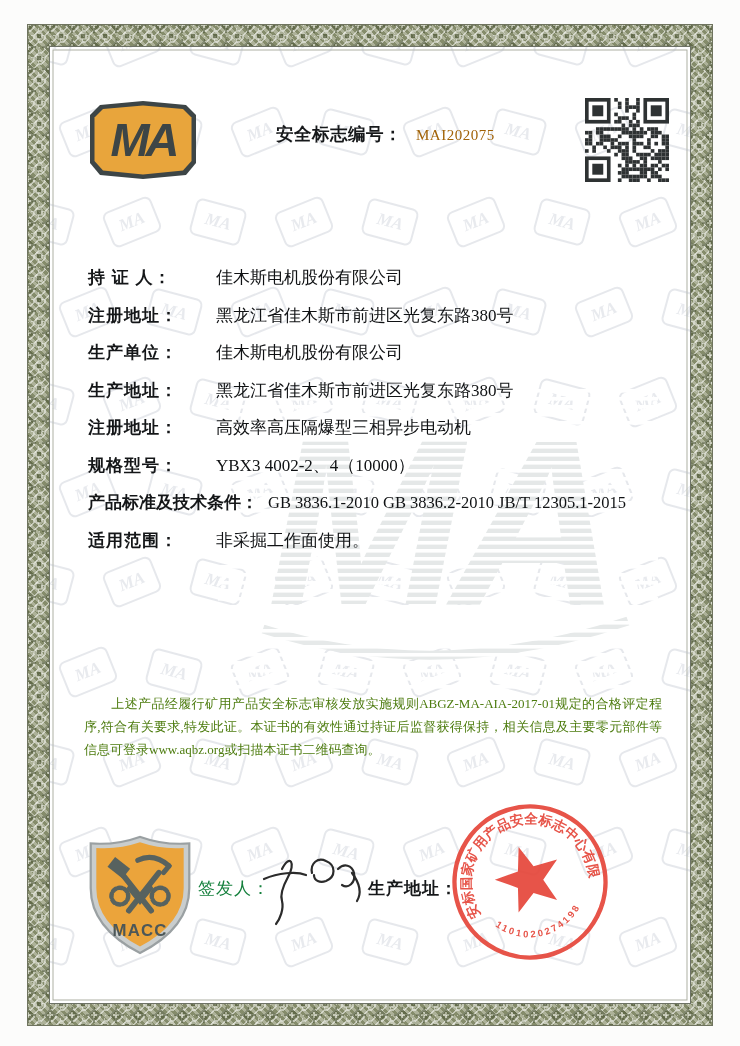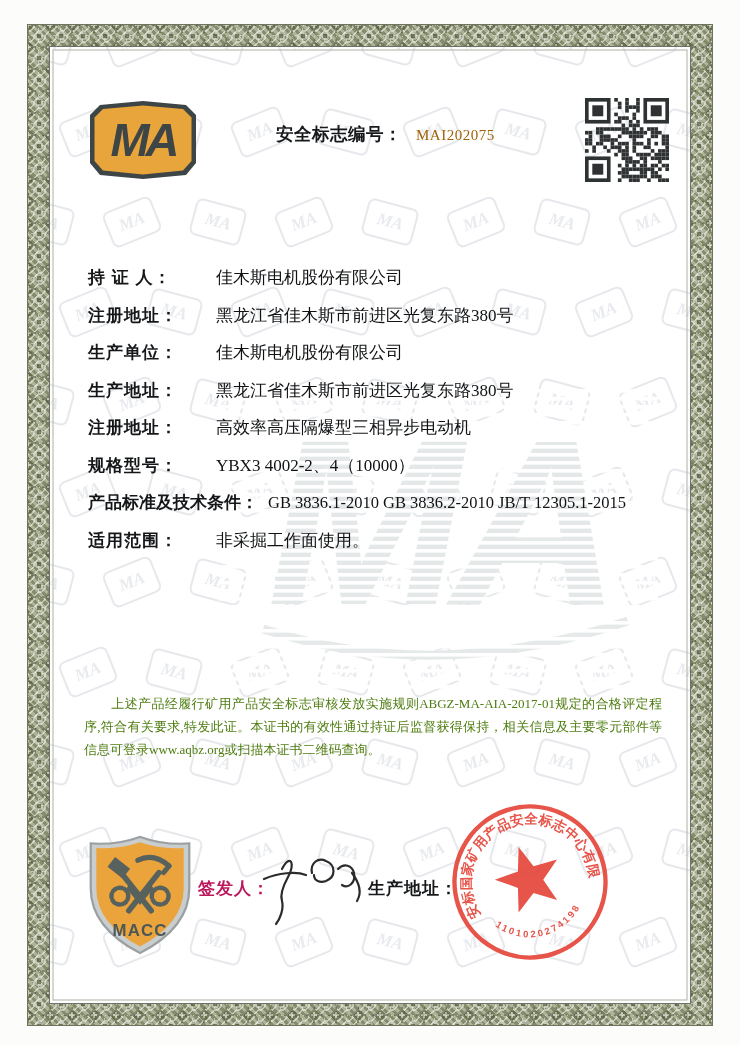--- a/index.html
+++ b/index.html
@@ -50,21 +50,21 @@
   .frow.long .flabel{width:auto;margin-right:10px;letter-spacing:0}
   .fvalue{font-family:"Liberation Serif",serif;font-size:17px;color:#101214}
   .frow.long .fvalue{font-size:16.5px}
   .fvalue.w1{width:190px;flex:none}
   .flabel.mid{width:104px;margin-right:8px}
   .para{
     left:84px;width:578px;top:692px;
     font-family:Liberation Serif, serif;font-size:13px;line-height:1.78;
     text-align:justify;text-indent:2.1em;color:#4d7c0f;
   }
-  .siglab{left:198px;top:877px;font-family:"Liberation Serif",serif;font-weight:700;font-size:17px;color:#be185d;letter-spacing:1px}
+  .siglab{left:198px;top:877px;font-family:"Liberation Serif",serif;font-weight:400;font-size:17px;color:#15803d;letter-spacing:1px}
   .isslab{left:368px;top:877px;font-family:"Liberation Serif",serif;font-weight:700;font-size:17px;color:#16181a;letter-spacing:1px}
   .signature{left:252px;top:843px}
   .stamp{left:448px;top:798px;transform:rotate(-18deg);opacity:.92}
   svg text{user-select:none}
 </style>
 </head>
 <body>
 
 <div class="frame">
   <div class="paper"></div>

